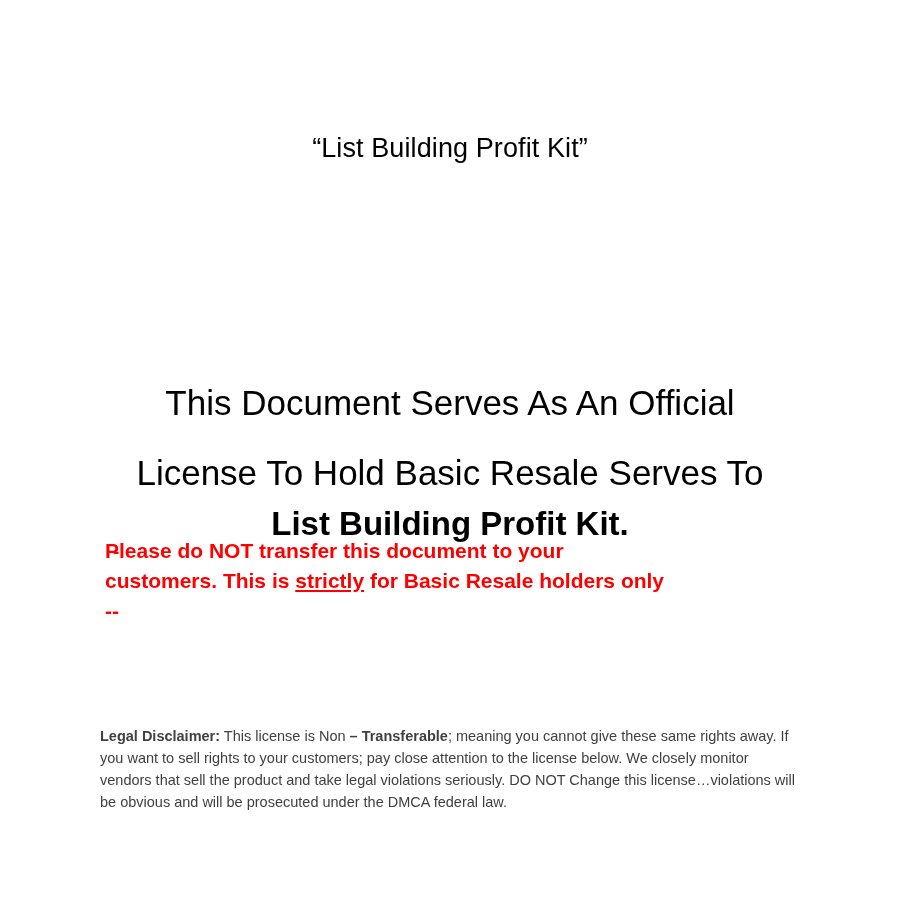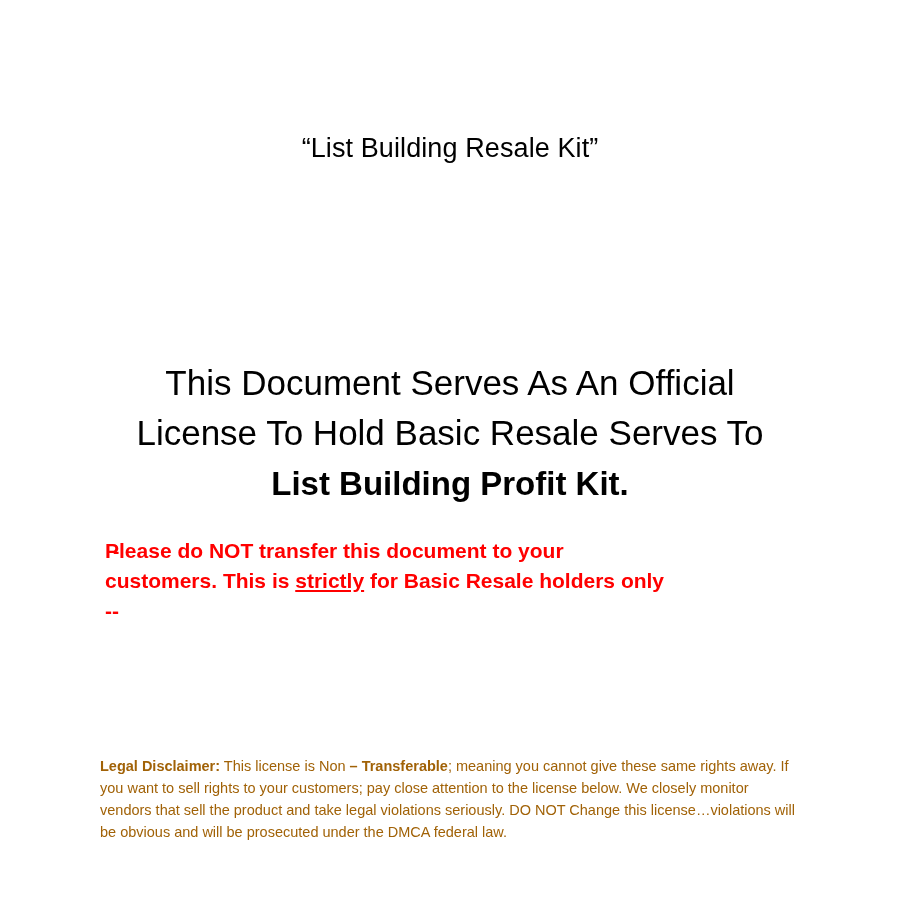--- a/index.html
+++ b/index.html
@@ -41,20 +41,21 @@
     left: 90px;
     width: 720px;
     text-align: center;
     font-size: 35px;
     line-height: 1.42;
     font-weight: 400;
   }
   .headline-line {
     display: block;
     white-space: nowrap;
+    margin-top: 20px;
   }
   .headline-bold {
     display: block;
     font-weight: bold;
     font-size: 33px;
     margin-top: 4px;
     white-space: nowrap;
   }
 
   
@@ -80,37 +81,37 @@
     line-height: 1.42;
     width: 570px;
   }
   .warning-text .u {
     text-decoration: underline;
   }
 
   
   .disclaimer {
     position: absolute;
-    top: 755px;
+    top: 725px;
     left: 100px;
     width: 700px;
     font-size: 14.5px;
     line-height: 1.52;
-    color: #a16207;
+    color: #404040;
   }
   .disclaimer b {
     font-weight: bold;
   }
 </style>
 </head>
 <body>
 
 <div class="page">
 
-  <div class="doc-title">“List Building Resale Kit”</div>
+  <div class="doc-title">“List Building Profit Kit”</div>
 
   <div class="headline">
     <span class="headline-line">This Document Serves As An Official</span>
     <span class="headline-line">License To Hold Basic Resale Serves To</span>
     <span class="headline-bold">List Building Profit Kit.</span>
   </div>
 
   <div class="warning-wrap">
     <span class="warning-dash">-</span>
     <div class="warning-text">

